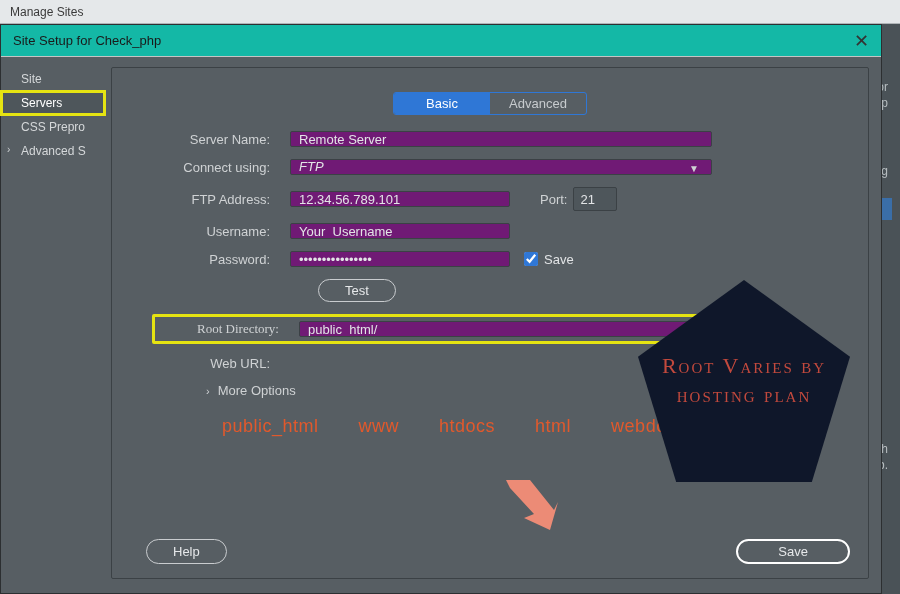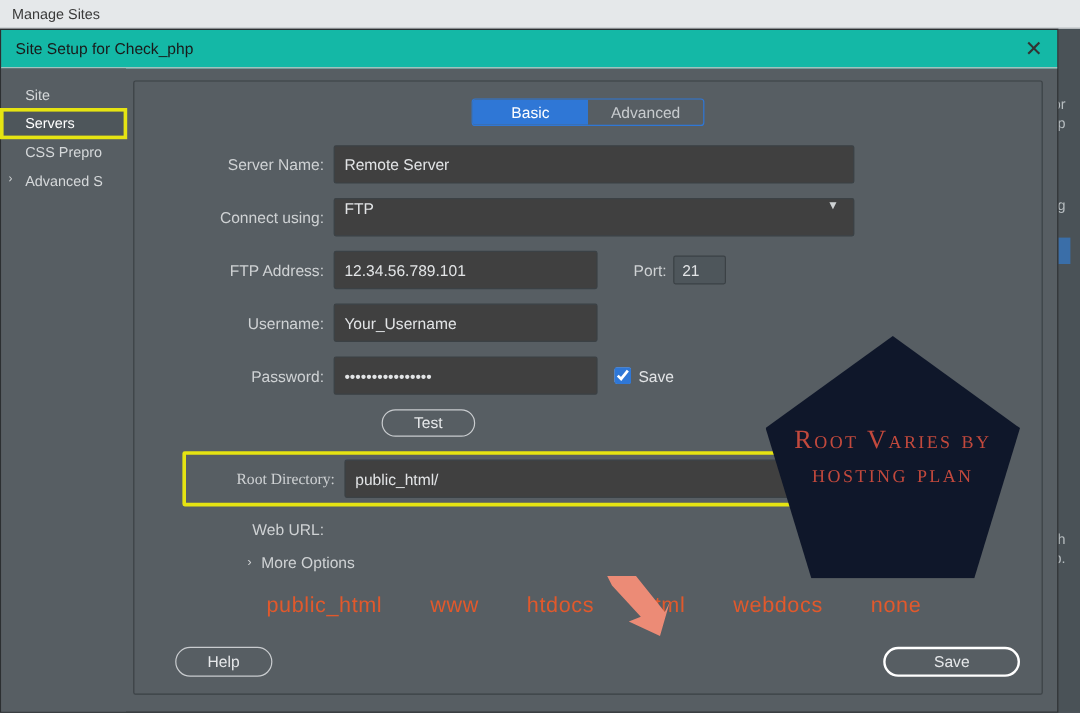--- a/index.html
+++ b/index.html
@@ -35,41 +35,41 @@
     position: absolute; left: 6px; top: 5px; font-size: 10px; color: #cfd2d4;
   }
 
   .panel {
     flex: 1; margin: 10px 12px 14px 6px; background: #575e63;
     border: 1px solid #3b4145; border-radius: 2px; position: relative;
     padding-bottom: 60px;
   }
 
   .tab-row {
-    display: flex; justify-content: center; margin-top: 14px; margin-bottom: 16px; align-items: center;
+    display: flex; justify-content: center; margin-top: 24px; margin-bottom: 16px; align-items: center;
   }
   .tabs {
     display: flex; border: 1px solid #2f77d6; border-radius: 3px; overflow: hidden;
   }
   .tab {
     width: 96px; text-align: center; font-size: 13px; padding: 3px 0;
     color: #c7cbce; cursor: pointer;
   }
   .tab.active { background: #2f77d6; color: #fff; }
 
   .form { width: 560px; margin-left: 40px; }
   .row { display: flex; align-items: center; margin-bottom: 12px; }
   .lbl {
     width: 118px; text-align: right; color: #cfd2d4; font-size: 13px; margin-right: 8px;
   }
   .fld {
-    flex: 1; height: 32px; background: #404040; border: 1px solid #3b4145;
-    color: #e2e4e6; font-size: 13px; padding: 0 8px; border-radius: 2px;
-  }
-  .fld.sel { display: flex; align-items: flex-start; justify-content: space-between; }
+    flex: 1; height: 16px; background: #701a75; border: 1px solid #3b4145;
+    color: #e2e4e6; font-size: 13px; padding: 0 8px; border-radius: 2px; margin-left: 12px;
+  }
+  .fld.sel { display: flex; align-items: flex-end; justify-content: space-between; font-style: italic; }
   .chevd { font-size: 10px; color: #cfd2d4; padding-right: 4px; }
   .port-lbl { color: #cfd2d4; font-size: 13px; margin-left: 30px; margin-right: 6px; }
   .port-fld { width: 44px; height: 24px; background: #4e565b; border: 1px solid #3b4145; color: #e2e4e6; font-size: 13px; text-align: left; padding: 0 6px; border-radius: 2px; }
   .save-chk { width: 14px; height: 14px; margin-left: 14px; accent-color: #2f77d6; }
   .save-txt { color: #e2e4e6; font-size: 13px; margin-left: 6px; }
 
   .pill-btn {
     background: #575e63; border: 1.5px solid #c9cccf; color: #e6e8ea;
     border-radius: 14px; padding: 3px 26px; font-size: 13px; cursor: pointer;
   }

